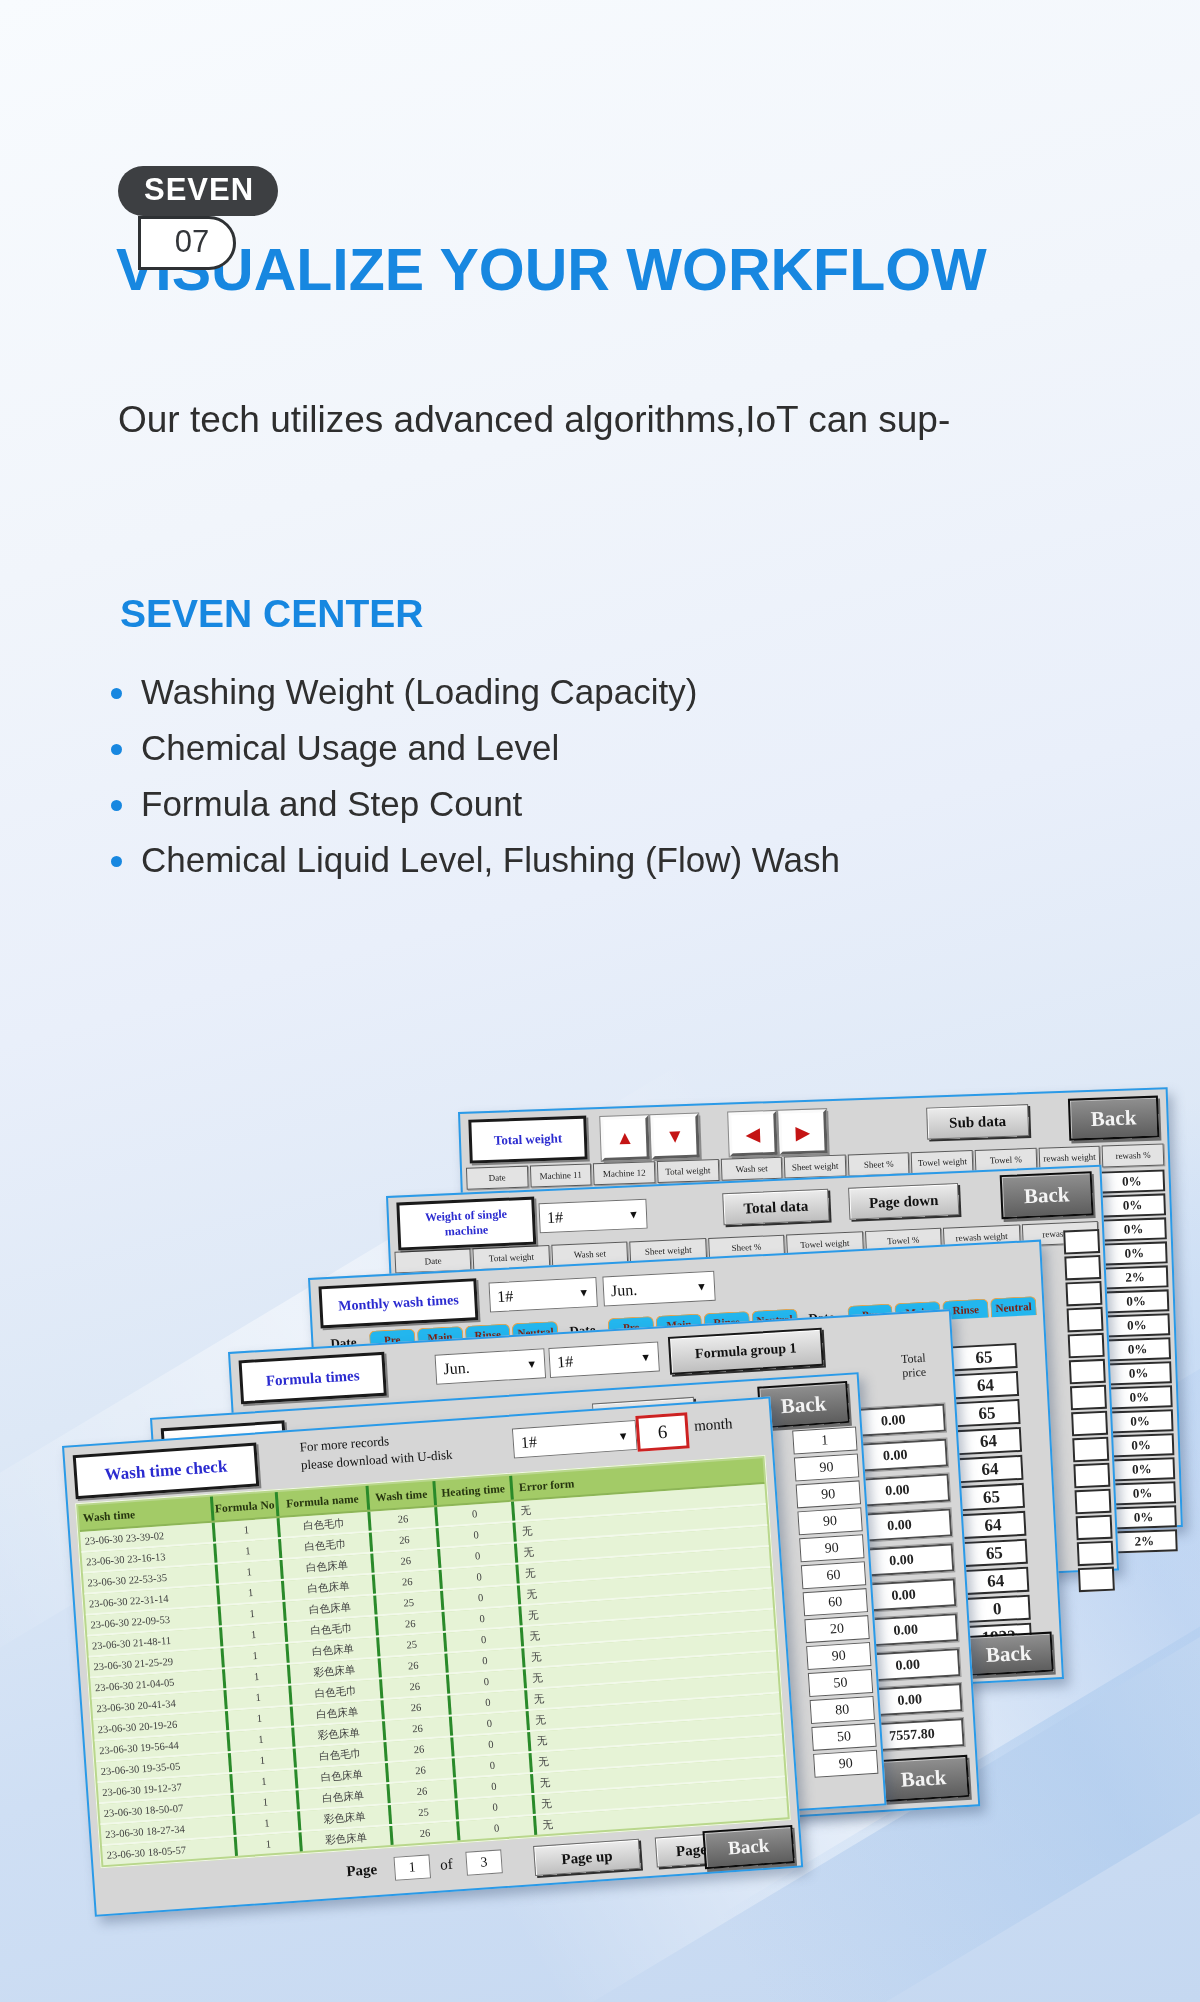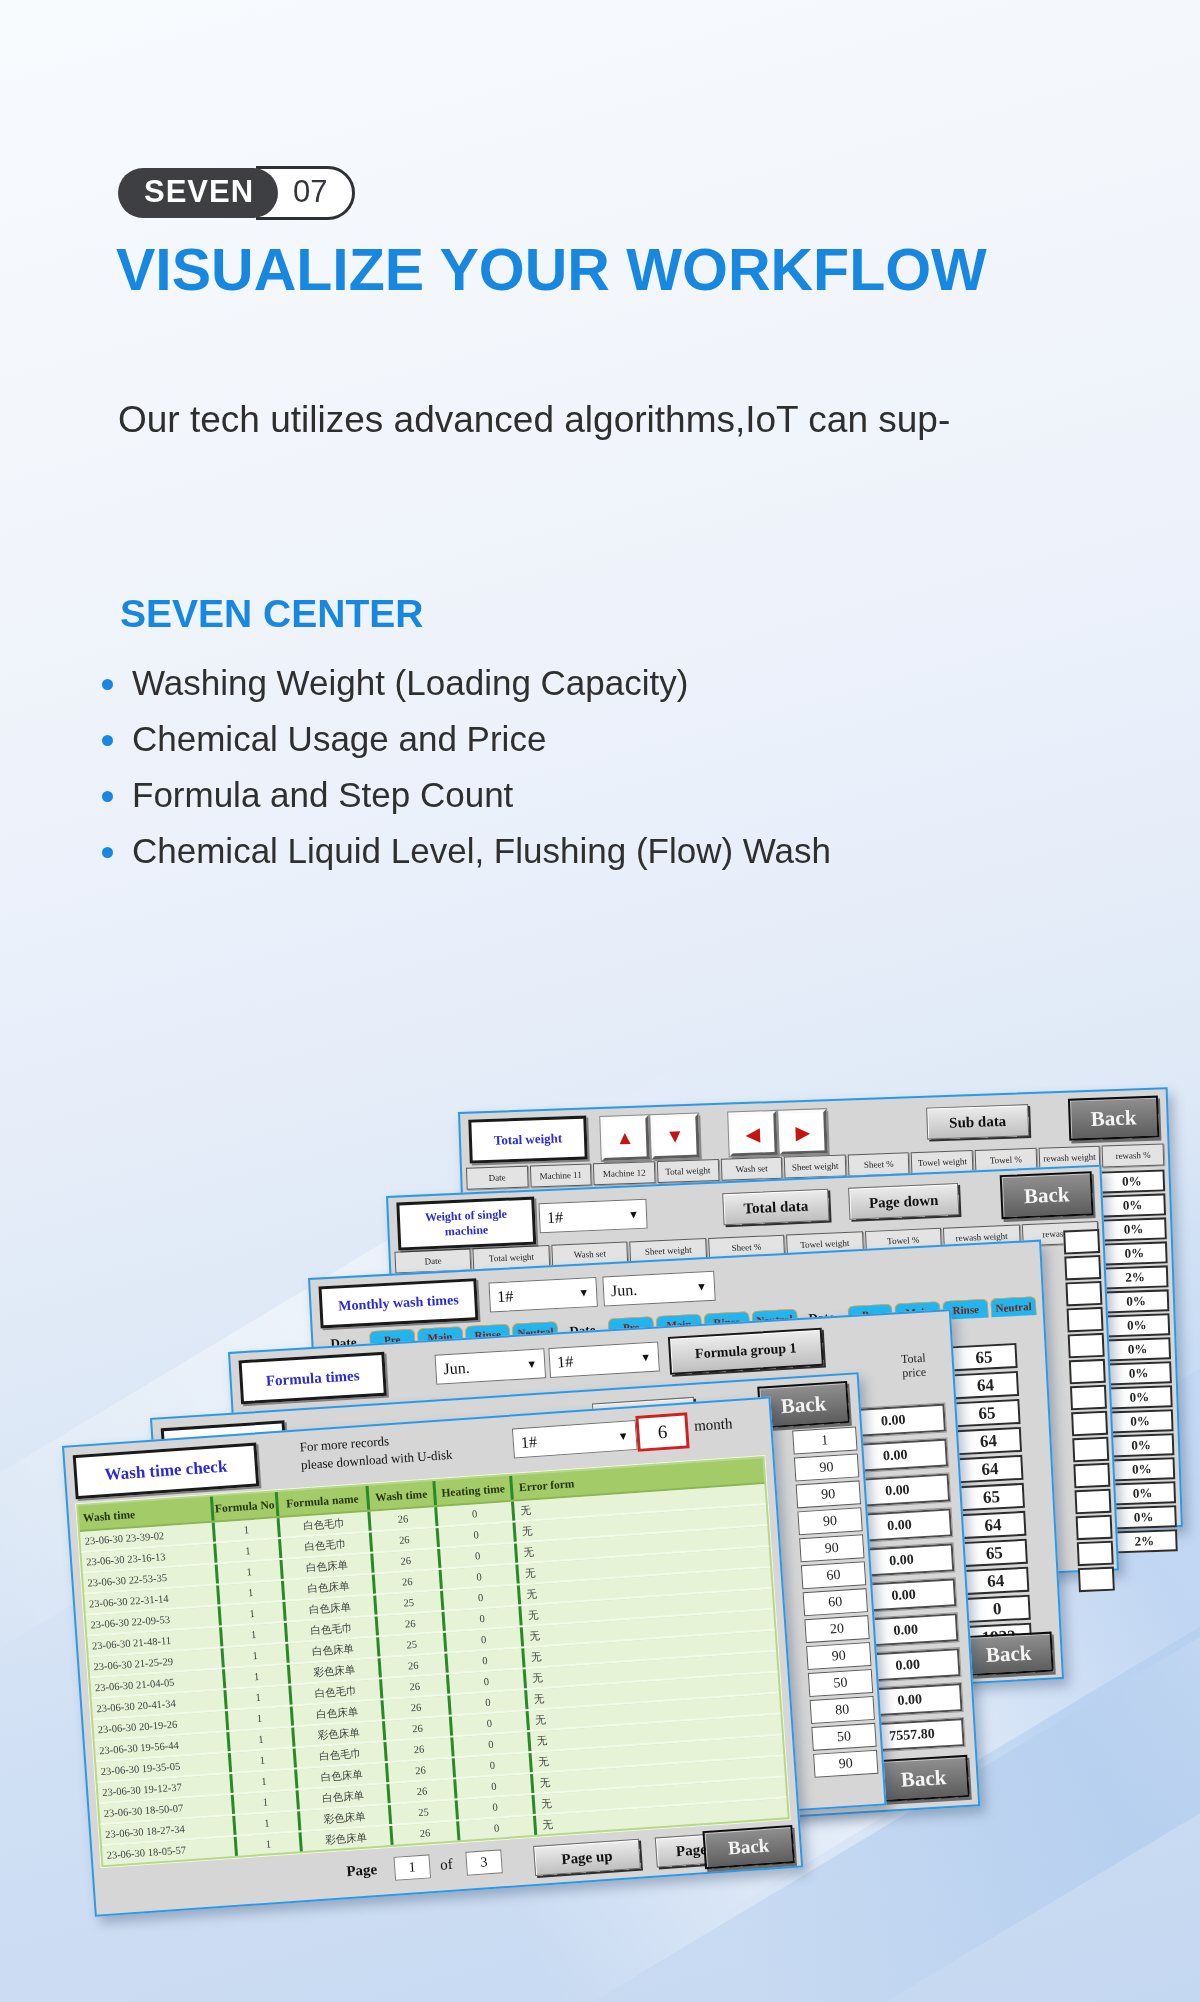--- a/index.html
+++ b/index.html
@@ -10,30 +10,30 @@
   .s1{left:-150px;top:1290px;width:950px;height:150px;transform:rotate(-31deg);
       background:linear-gradient(90deg,rgba(255,255,255,0),rgba(255,255,255,.45),rgba(255,255,255,0));}
   .s2{left:430px;top:1520px;width:1100px;height:230px;transform:rotate(-31deg);
       background:linear-gradient(90deg,rgba(255,255,255,0),rgba(255,255,255,.55),rgba(170,200,240,.35),rgba(255,255,255,0));}
   .s3{left:700px;top:1700px;width:800px;height:160px;transform:rotate(-31deg);
       background:linear-gradient(90deg,rgba(160,195,235,0),rgba(160,195,235,.45),rgba(160,195,235,0));}
   .s4{left:900px;top:1100px;width:600px;height:500px;
       background:radial-gradient(closest-side,rgba(190,215,245,.5),rgba(190,215,245,0));}
 
   
-  .badge{position:absolute;left:118px;top:166px;display:flex;align-items:center;}
+  .badge{position:absolute;left:118px;top:166px;display:flex;align-items:center;flex-direction:column;}
   .badge .b1{background:#3d3f42;color:#fff;font-weight:bold;font-size:31px;
     padding:6px 24px 8px 26px;border-radius:30px;z-index:2;letter-spacing:1px;}
   .badge .b2{background:#fff;color:#33363a;font-size:31px;border:3px solid #2e3134;
     border-radius:0 30px 30px 0;padding:5px 24px 7px 34px;margin-left:-22px;z-index:1;}
   .h-title{position:absolute;left:116px;top:236px;font-size:59px;font-weight:bold;
     color:#1787e0;letter-spacing:0;}
   .intro{position:absolute;left:118px;top:388px;font-size:37px;color:#2e2e2e;line-height:63px;}
   .h-sec{position:absolute;left:120px;top:592px;font-size:39px;font-weight:bold;color:#1787e0;}
-  .bullets{position:absolute;left:95px;top:648px;margin:7px;padding:0;list-style:none;}
+  .bullets{position:absolute;left:95px;top:648px;margin:16px;padding:0;list-style:none;}
   .bullets li{position:relative;padding-left:30px;font-size:35px;color:#2f2f2f;line-height:56px;}
   .bullets li::before{content:"";position:absolute;left:0;top:24px;width:11px;height:11px;
     border-radius:50%;background:#1787e0;}
 
   
   .hmi{font-family:"Liberation Serif","DejaVu Serif",serif;}
   .win{position:absolute;background:#d6d6d6;border:2px solid #2a9ae8;
     transform-origin:0 0;box-shadow:5px 7px 12px rgba(55,75,105,.35);}
   .w1{left:458px;top:1112px;width:706px;height:436px;transform:rotate(-2deg);z-index:1;}
   .w2{left:386px;top:1196px;width:712px;height:402px;transform:rotate(-2.5deg);z-index:2;}
@@ -127,21 +127,21 @@
     <span class="b2">07</span>
   </div>
   <div class="h-title">VISUALIZE YOUR WORKFLOW</div>
   <div class="intro">
     <div>Our tech utilizes advanced algorithms,IoT can sup-</div>
   </div>
   <div class="h-sec">SEVEN CENTER</div>
   <ul class="bullets">
 
   <li>Washing Weight (Loading Capacity)</li>
-      <li>Chemical Usage and Price</li>
+      <li>Chemical Usage and Level</li>
       <li>Formula and Step Count</li>
       <li>Chemical Liquid Level, Flushing (Flow) Wash</li>
     </ul>
 
   <div class="win w1 hmi">
     <div class="tbar">
       <div class="hmi-title" style="left:8px;top:6px;width:112px;height:38px;font-size:13px;">
         <span>Total weight</span>
       </div>
       <div class="arrow-btn" style="left:140px;">

